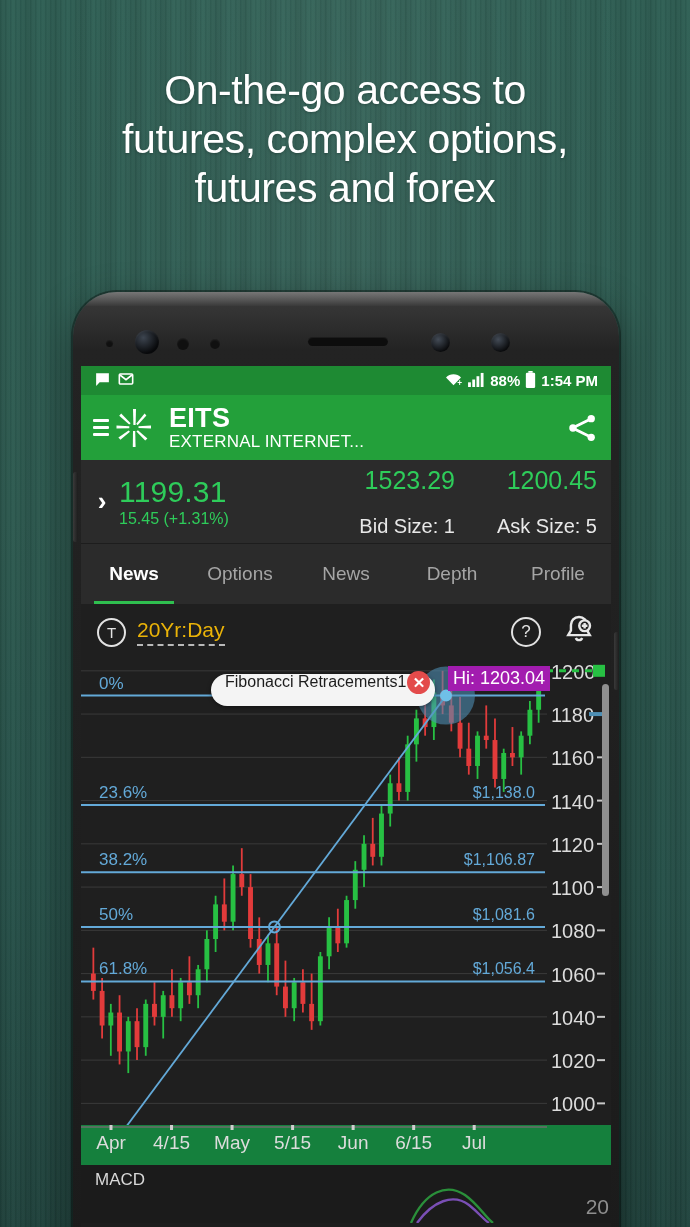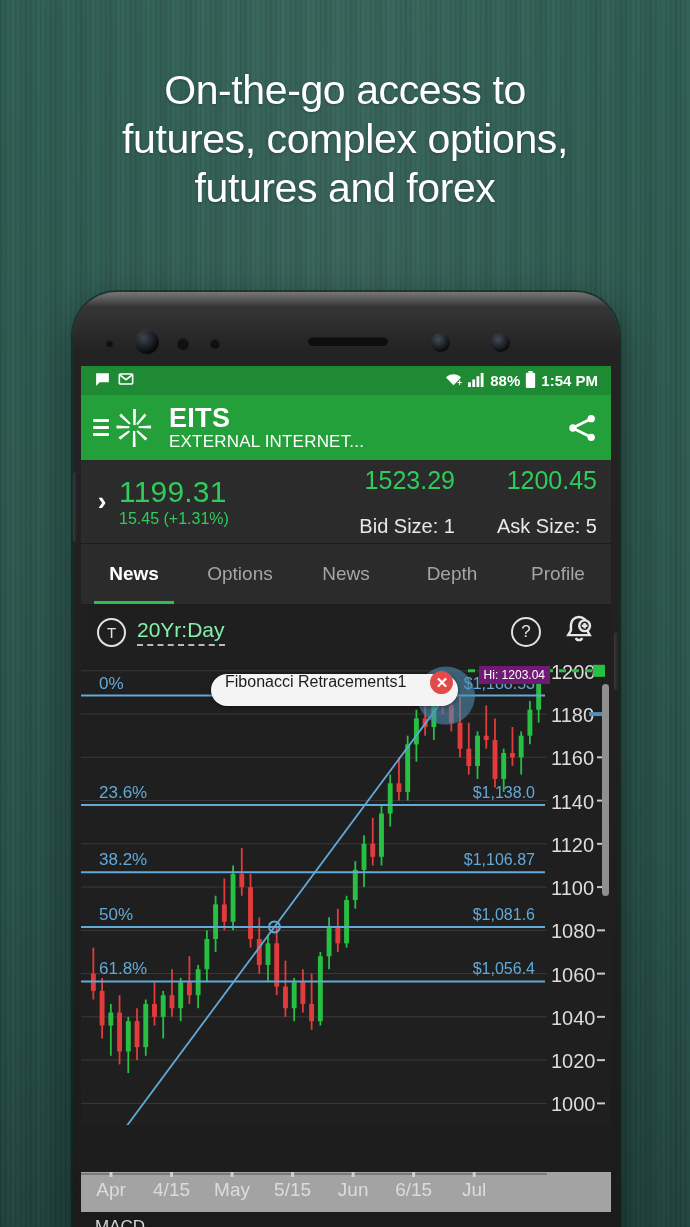--- a/index.html
+++ b/index.html
@@ -128,64 +128,64 @@
   .chart-toolbar{
     background:#1f1f1f; height:56px; display:flex; align-items:center;
     padding:0 16px; color:#fff;
   }
   .tbtn-t{
     width:29px; height:29px; border:2px solid #e2e2e2; border-radius:50%;
     display:flex; align-items:center; justify-content:center;
     font-size:15px; color:#e2e2e2; flex:none;
   }
   .period{
-    margin-left:11px; font-size:21px; color:#86efac;
+    margin-left:11px; font-size:21px; color:#eab308;
     border-bottom:2px dashed #b9b9b9; padding-bottom:2px;
   }
   .tb-right{ margin-left:auto; display:flex; align-items:center; gap:22px; }
   .help-icn{
     width:30px; height:30px; border:2px solid #e2e2e2; border-radius:50%;
     display:flex; align-items:center; justify-content:center;
     font-size:17px; color:#e2e2e2;
   }
 
   
   .chart-wrap{
     position:relative; background:#1f1f1f;
     height:465px; overflow:hidden;
   }
   .chart-svg{ position:absolute; inset:0; }
   .fib-chip{
     position:absolute; left:130px; top:14px;
     background:#f4f4f4; color:#1c1c1c;
     border-radius:17px; height:32px;
-    display:flex; align-items:center; gap:24px;
+    display:flex; align-items:center; gap:1px;
     padding:0 5px 16px 14px; font-size:16px; white-space:nowrap;
     box-shadow:0 1px 4px rgba(0,0,0,0.45); z-index:9;
   }
   .chip-x{
     width:23px;height:23px;border-radius:50%;background:#e34b4b;
     display:flex;align-items:center;justify-content:center;
     color:#fff;font-size:15px;font-weight:bold; line-height:1;
   }
   .hi-badge{
     position:absolute; right:61px; top:6px; z-index:9;
-    background:#701a75; color:#ffffff; font-size:12px;
+    background:#a21caf; color:#ffffff; font-size:18px;
     padding:2px 5px;
   }
   .vscroll{
     position:absolute; right:2px; top:24px; width:7px; height:212px;
     background:#8f8f8f; border-radius:4px; z-index:9;
   }
 
   
-  .xaxis{ position:relative; background:#a3a3a3; height:40px;margin-top:47px; }
+  .xaxis{ position:relative; background:#15803d; height:40px; }
   .macd{ position:relative; background:#1b1b1b; height:58px; overflow:hidden; }
   .macd-label{ position:absolute; left:14px; top:5px; color:#d8d8d8; font-size:17px; }
-  .macd-20{ position:absolute; right:14px; top:30px; color:#8f8f8f; font-size:11px; }
+  .macd-20{ position:absolute; right:2px; top:30px; color:#8f8f8f; font-size:21px; }
 
   text{ font-family:"Liberation Sans", sans-serif; }
 </style>
 </head>
 <body>
 
 <div class="bg"></div>
 
 <div class="headline">
   <div>

